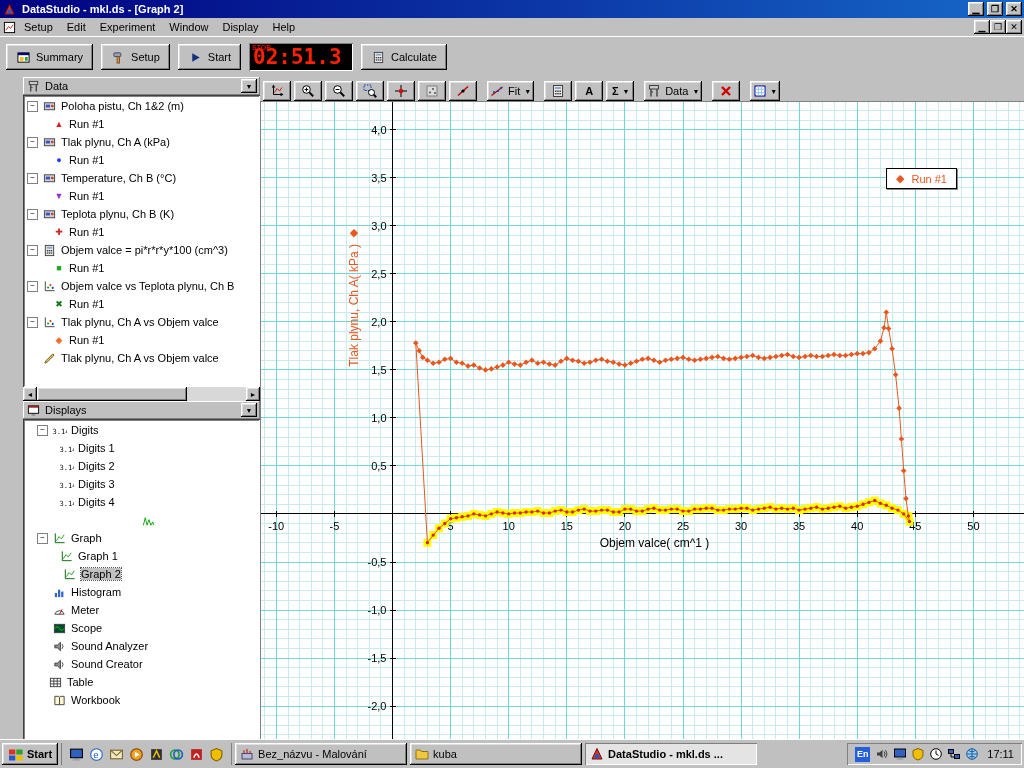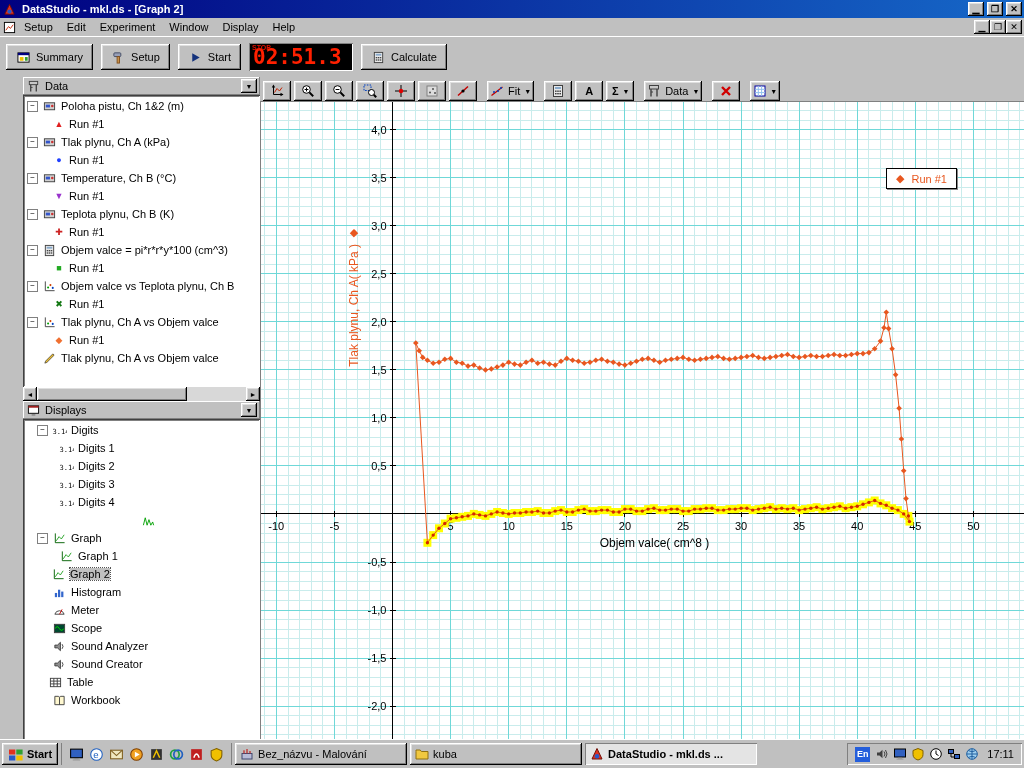--- a/index.html
+++ b/index.html
@@ -337,21 +337,21 @@
               </svg></span>
             <span>Graph</span>
           </div>
           <div class="trow" style="padding-left: 36px;">
             <span class="ticon"><svg viewBox="0 0 14 14">
                 <path d="M2.5 1.5 V11.5 H12.5" stroke="#006000" fill="none"></path>
                 <path d="M3.5 9.5 L6.5 5 L9 7.5 L12 3" stroke="#20a020" fill="none"></path>
               </svg></span>
             <span>Graph 1</span>
           </div>
-          <div class="trow" style="padding-left: 28px; text-align: center;">
+          <div class="trow" style="padding-left: 39px; text-align: center;">
             <span class="ticon"><svg viewBox="0 0 14 14">
                 <path d="M2.5 1.5 V11.5 H12.5" stroke="#006000" fill="none"></path>
                 <path d="M3.5 9.5 L6.5 5 L9 7.5 L12 3" stroke="#20a020" fill="none"></path>
               </svg></span>
             <span class=" sel">Graph 2</span>
           </div>
           <div class="trow" style="padding-left: 14px;">
             <span style="width: 11px; flex: 0 0 auto;"></span>
             <span class="ticon"><svg viewBox="0 0 14 14">
                 <rect x="2" y="7.5" width="2.4" height="4.5" fill="#3366cc"></rect>
@@ -993,21 +993,21 @@
             <circle cx="183.8" cy="421.5" r="1.7" fill="#d42a00"></circle>
             <circle cx="178.0" cy="426.3" r="1.7" fill="#d42a00"></circle>
             <circle cx="172.2" cy="433.1" r="1.7" fill="#d42a00"></circle>
             <circle cx="166.4" cy="440.8" r="1.7" fill="#d42a00"></circle>
           </svg>
         <div class="ylabel-wrap">
           <span style="font-size: 11px; color: rgb(232, 87, 31);" id="yaxis-diamond">◆</span>
           <span class="ylabel-text" style="color: rgb(232, 87, 31);">Tlak plynu, Ch A( kPa )</span>
         </div>
         <div class="xlabel">
-          <span>Objem valce( cm^8 )</span>
+          <span>Objem valce( cm^1 )</span>
         </div>
         <div class="legend">
           <span id="legend-marker" style="color: rgb(232, 87, 31);">◆</span>
           <span id="legend-label" style="color: rgb(232, 87, 31);">Run #1</span>
         </div>
       </div>
     </div>
   </div>
 
   <div class="taskbar">

